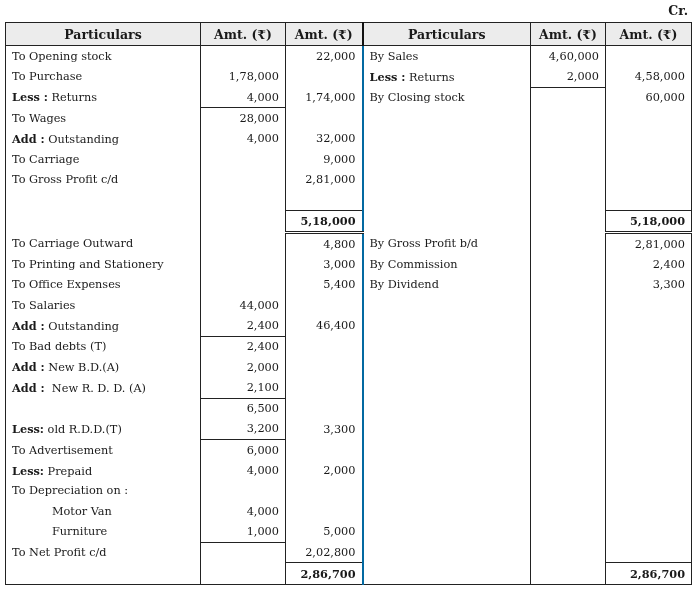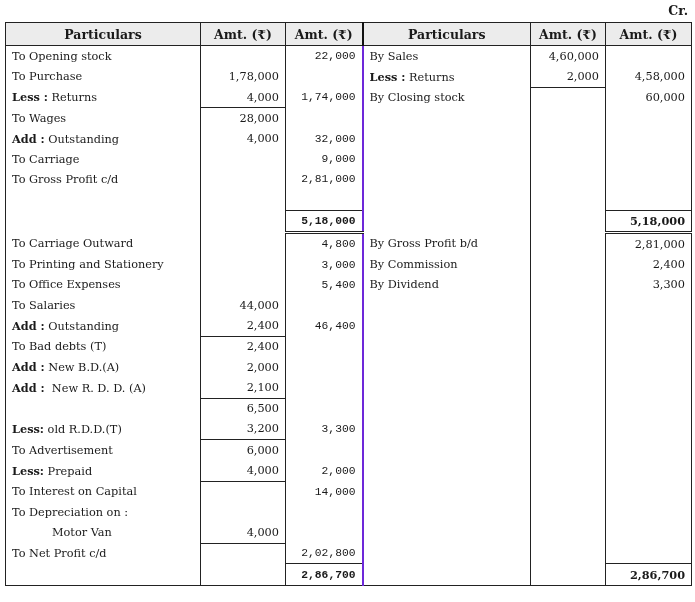--- a/index.html
+++ b/index.html
@@ -8,21 +8,21 @@
   .title-row { position: absolute; top: 2px; left: 0; width: 695px; height: 18px; font-weight: bold; font-size: 12.5px; }
   .title-row .dr { position: absolute; left: 7px; top: 1px; margin-top: 20px; }
   .title-row .cr { position: absolute; right: 7px; top: 1px; }
   .title-row .title { position: absolute; left: 0; right: 0; top: 1px; text-align: center; }
   .title-row sup { font-size: 8px; }
   table.acct { position: absolute; top: 22px; left: 5px; width: 686px; border-collapse: collapse; table-layout: fixed; font-size: 11.3px; }
   table.acct th { background: #ececec; font-weight: bold; font-size: 12.5px; height: 22px; border: 1px solid #222; padding: 0; }
   table.acct td { height: 20.3px; padding: 0 6px; white-space: nowrap; vertical-align: middle; }
   td.p { border-left: 1px solid #222; }
   td.a { text-align: right; border-left: 1px solid #222; }
-  td.sep { border-right: 2px solid #6d28d9; font-family: Liberation Mono, monospace; }
+  td.sep { border-right: 2px solid #0369a1; }
   td.last { border-right: 1px solid #222; }
   .b { font-weight: bold; }
   .indent { padding-left: 46px !important; }
   .bt { border-top: 1px solid #222; }
   .dbl { border-top: 1px solid #222; border-bottom: 3px double #222; font-weight: bold; }
   tr.lastrow td { border-bottom: 1.5px solid #222; }
 </style>
 </head>
 <body>
 
@@ -213,39 +213,39 @@
       </tr>
       <tr>
         <td class="p"><span class="b">Less:</span><span style="white-space: pre;"> Prepaid</span></td>
         <td class="a"><span style="white-space: pre;">4,000</span></td>
         <td class="a sep"><span style="white-space: pre;">2,000</span></td>
         <td class="p"><span style="white-space: pre;"></span></td>
         <td class="a"><span style="white-space: pre;"></span></td>
         <td class="a last"><span style="white-space: pre;"></span></td>
       </tr>
       <tr>
-        <td class="p"><span style="white-space: pre;">To Interest on Capital</span></td>
-        <td class="a bt"><span style="white-space: pre;"></span></td>
-        <td class="a sep"><span style="white-space: pre;">14,000</span></td>
-        <td class="p"><span style="white-space: pre;"></span></td>
-        <td class="a"><span style="white-space: pre;"></span></td>
-        <td class="a last"><span style="white-space: pre;"></span></td>
-      </tr>
-      <tr>
         <td class="p"><span style="white-space: pre;">To Depreciation on :</span></td>
         <td class="a"><span style="white-space: pre;"></span></td>
         <td class="a sep"><span style="white-space: pre;"></span></td>
         <td class="p"><span style="white-space: pre;"></span></td>
         <td class="a"><span style="white-space: pre;"></span></td>
         <td class="a last"><span style="white-space: pre;"></span></td>
       </tr>
       <tr>
         <td class="p indent"><span style="white-space: pre;">Motor Van</span></td>
         <td class="a"><span style="white-space: pre;">4,000</span></td>
         <td class="a sep"><span style="white-space: pre;"></span></td>
+        <td class="p"><span style="white-space: pre;"></span></td>
+        <td class="a"><span style="white-space: pre;"></span></td>
+        <td class="a last"><span style="white-space: pre;"></span></td>
+      </tr>
+      <tr>
+        <td class="p indent"><span style="white-space: pre;">Furniture</span></td>
+        <td class="a"><span style="white-space: pre;">1,000</span></td>
+        <td class="a sep"><span style="white-space: pre;">5,000</span></td>
         <td class="p"><span style="white-space: pre;"></span></td>
         <td class="a"><span style="white-space: pre;"></span></td>
         <td class="a last"><span style="white-space: pre;"></span></td>
       </tr>
       <tr>
         <td class="p"><span style="white-space: pre;">To Net Profit c/d</span></td>
         <td class="a bt"><span style="white-space: pre;"></span></td>
         <td class="a sep"><span style="white-space: pre;">2,02,800</span></td>
         <td class="p"><span style="white-space: pre;"></span></td>
         <td class="a"><span style="white-space: pre;"></span></td>

